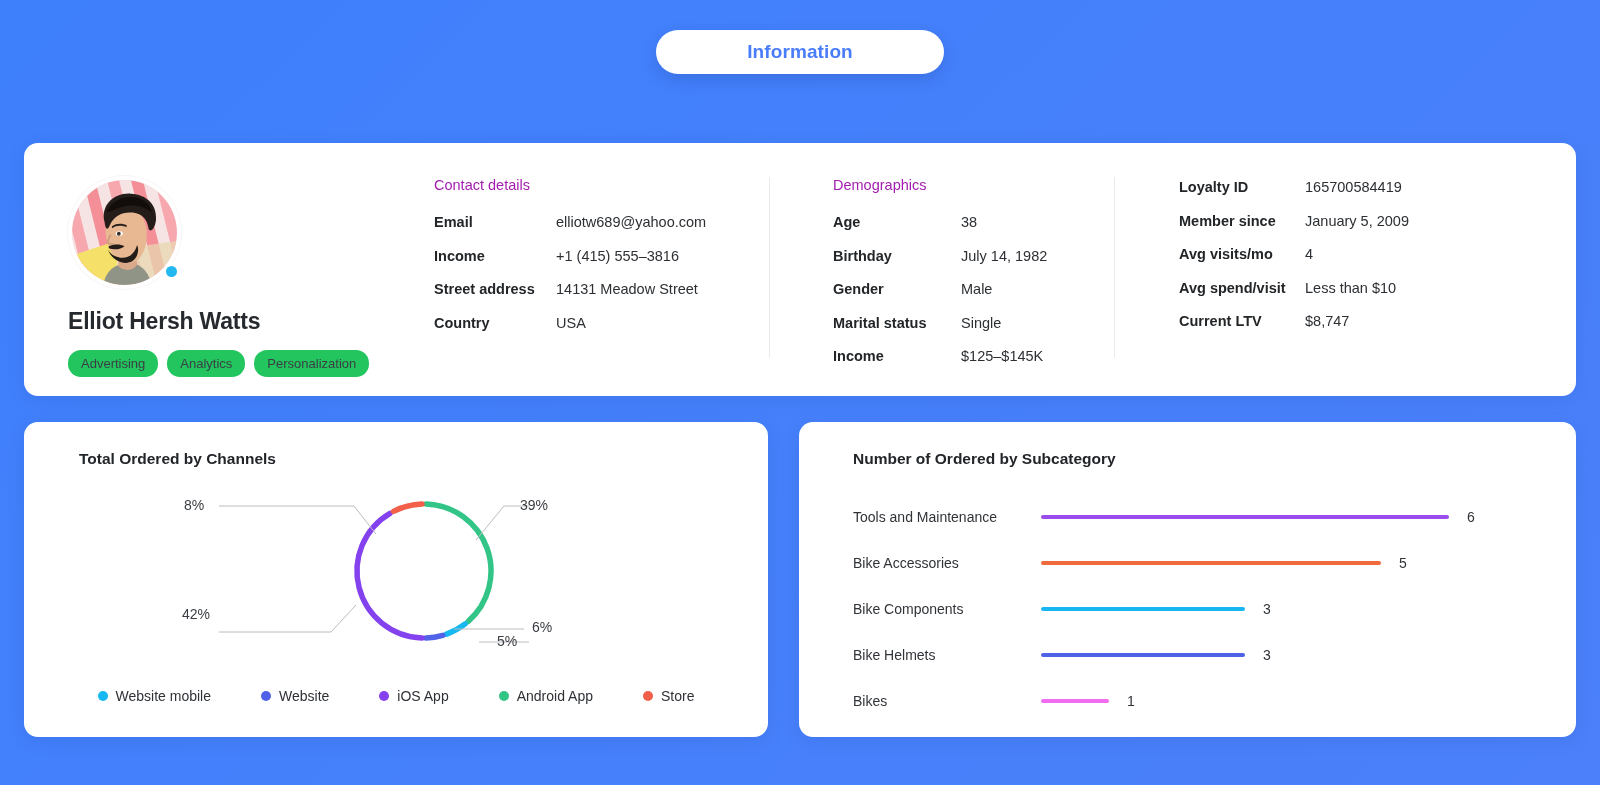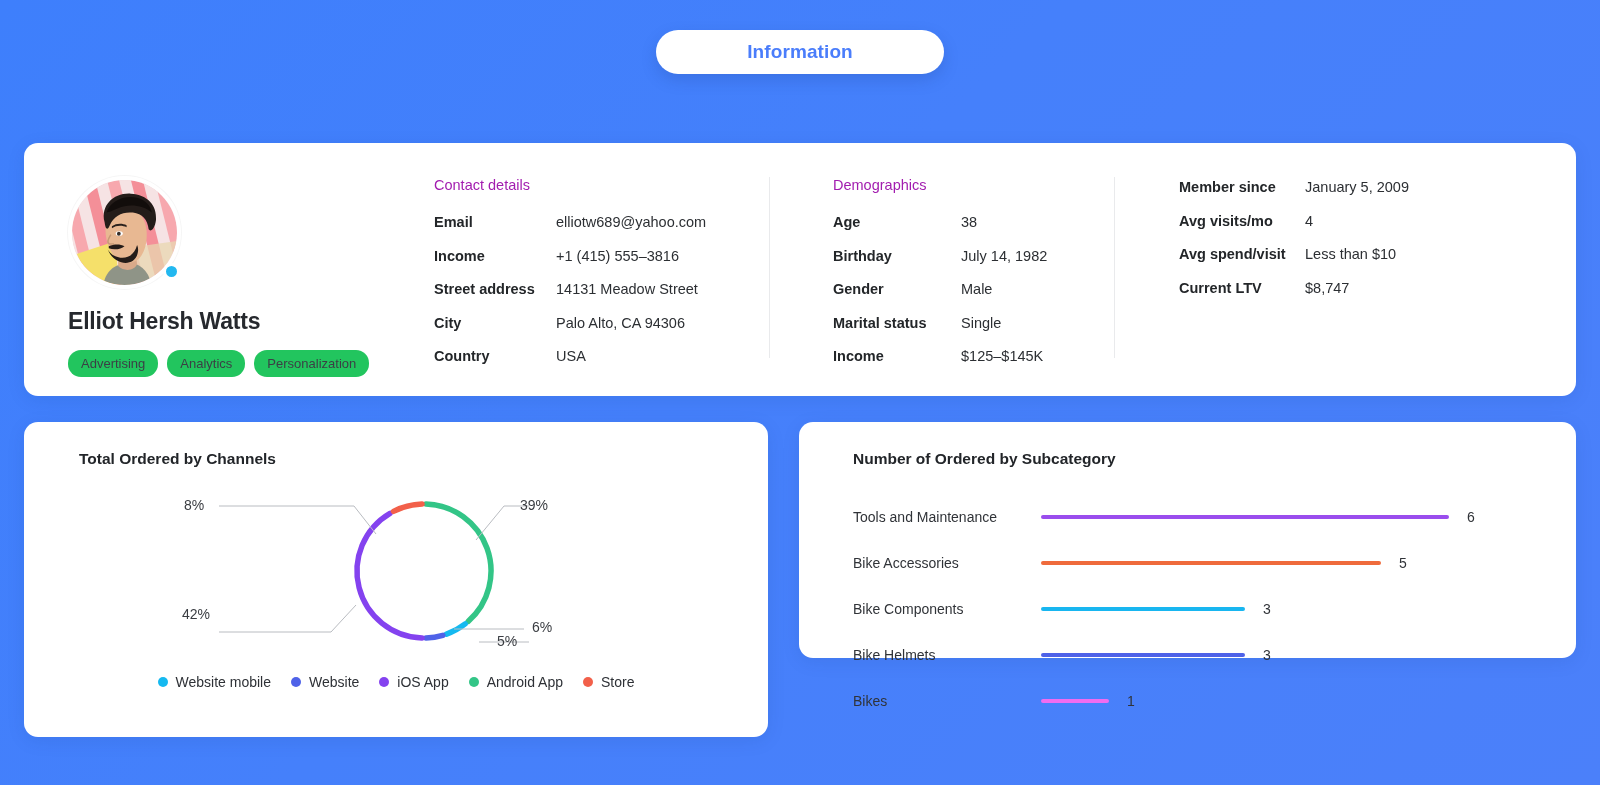--- a/index.html
+++ b/index.html
@@ -143,21 +143,21 @@
   
   .donut-card {
     position: absolute;
     left: 24px; top: 422px;
     width: 744px; height: 315px;
     padding: 28px 0 0 0;
   }
   .bars-card {
     position: absolute;
     left: 799px; top: 422px;
-    width: 777px; height: 236px;
+    width: 777px; height: 315px;
     padding: 28px 0 0 0;
   }
   .chart-title {
     font-size: 15.5px;
     font-weight: bold;
     color: #222529;
     margin-left: 55px;
   }
   .bars-card .chart-title { margin-left: 54px; }
 
@@ -170,21 +170,22 @@
   .pct {
     position: absolute;
     font-size: 14px;
     color: #3a3d42;
   }
 
   .legend {
     display: flex;
     justify-content: center;
     align-items: center;
-    gap: 20px;
+    gap: 50px;
+    margin-top: 14px;
   }
   .legend-item {
     display: flex;
     align-items: center;
     gap: 8px;
     font-size: 14px;
     color: #2e3136;
     cursor: pointer;
   }
   .legend-dot {
@@ -300,24 +301,20 @@
     </div>
     <div class="kv">
       <div class="k">Income</div>
       <div class="v">+1 (415) 555–3816</div>
     </div>
     <div class="kv">
       <div class="k">Street address</div>
       <div class="v">14131 Meadow Street</div>
     </div>
     <div class="kv">
-      <div class="k">City</div>
-      <div class="v">Palo Alto, CA 94306</div>
-    </div>
-    <div class="kv">
       <div class="k">Country</div>
       <div class="v">USA</div>
     </div>
   </div>
 
   <div class="detail-col c2">
     <div class="col-title">Demographics</div>
     <div class="kv">
       <div class="k">Age</div>
       <div class="v">38</div>
@@ -334,20 +331,24 @@
       <div class="k">Marital status</div>
       <div class="v">Single</div>
     </div>
     <div class="kv">
       <div class="k">Income</div>
       <div class="v">$125–$145K</div>
     </div>
   </div>
 
   <div class="detail-col c3">
+    <div class="kv">
+      <div class="k">Loyalty ID</div>
+      <div class="v">165700584419</div>
+    </div>
     <div class="kv">
       <div class="k">Member since</div>
       <div class="v">January 5, 2009</div>
     </div>
     <div class="kv">
       <div class="k">Avg visits/mo</div>
       <div class="v">4</div>
     </div>
     <div class="kv">
       <div class="k">Avg spend/visit</div>

